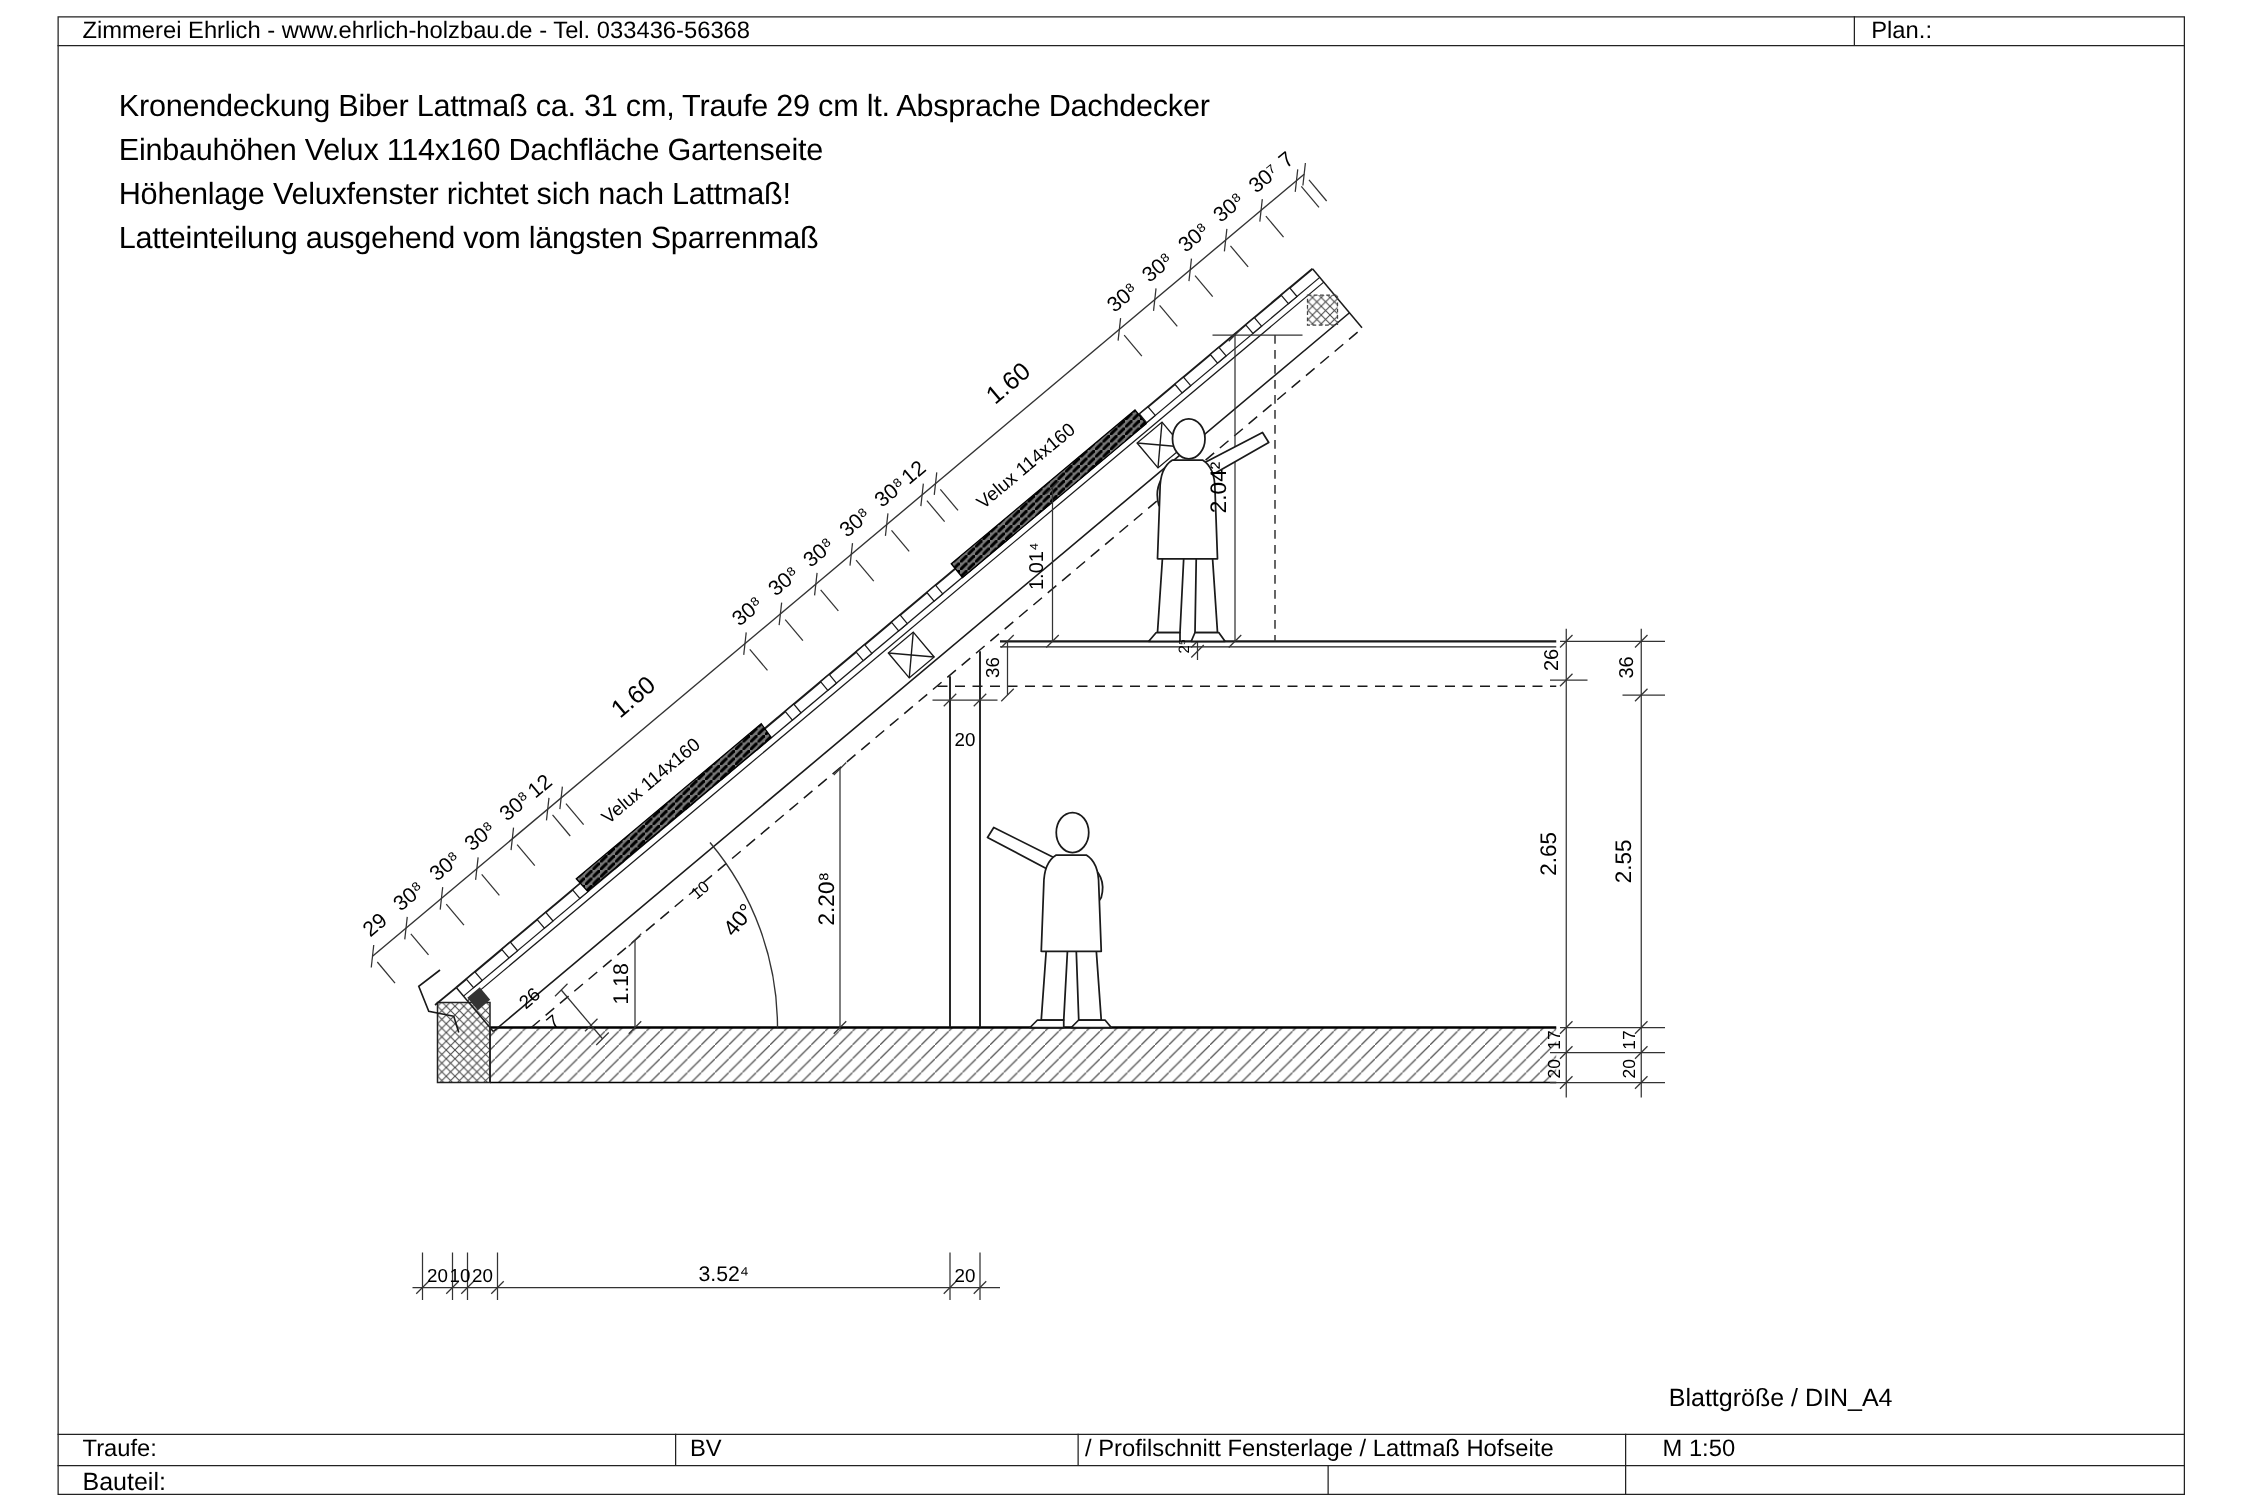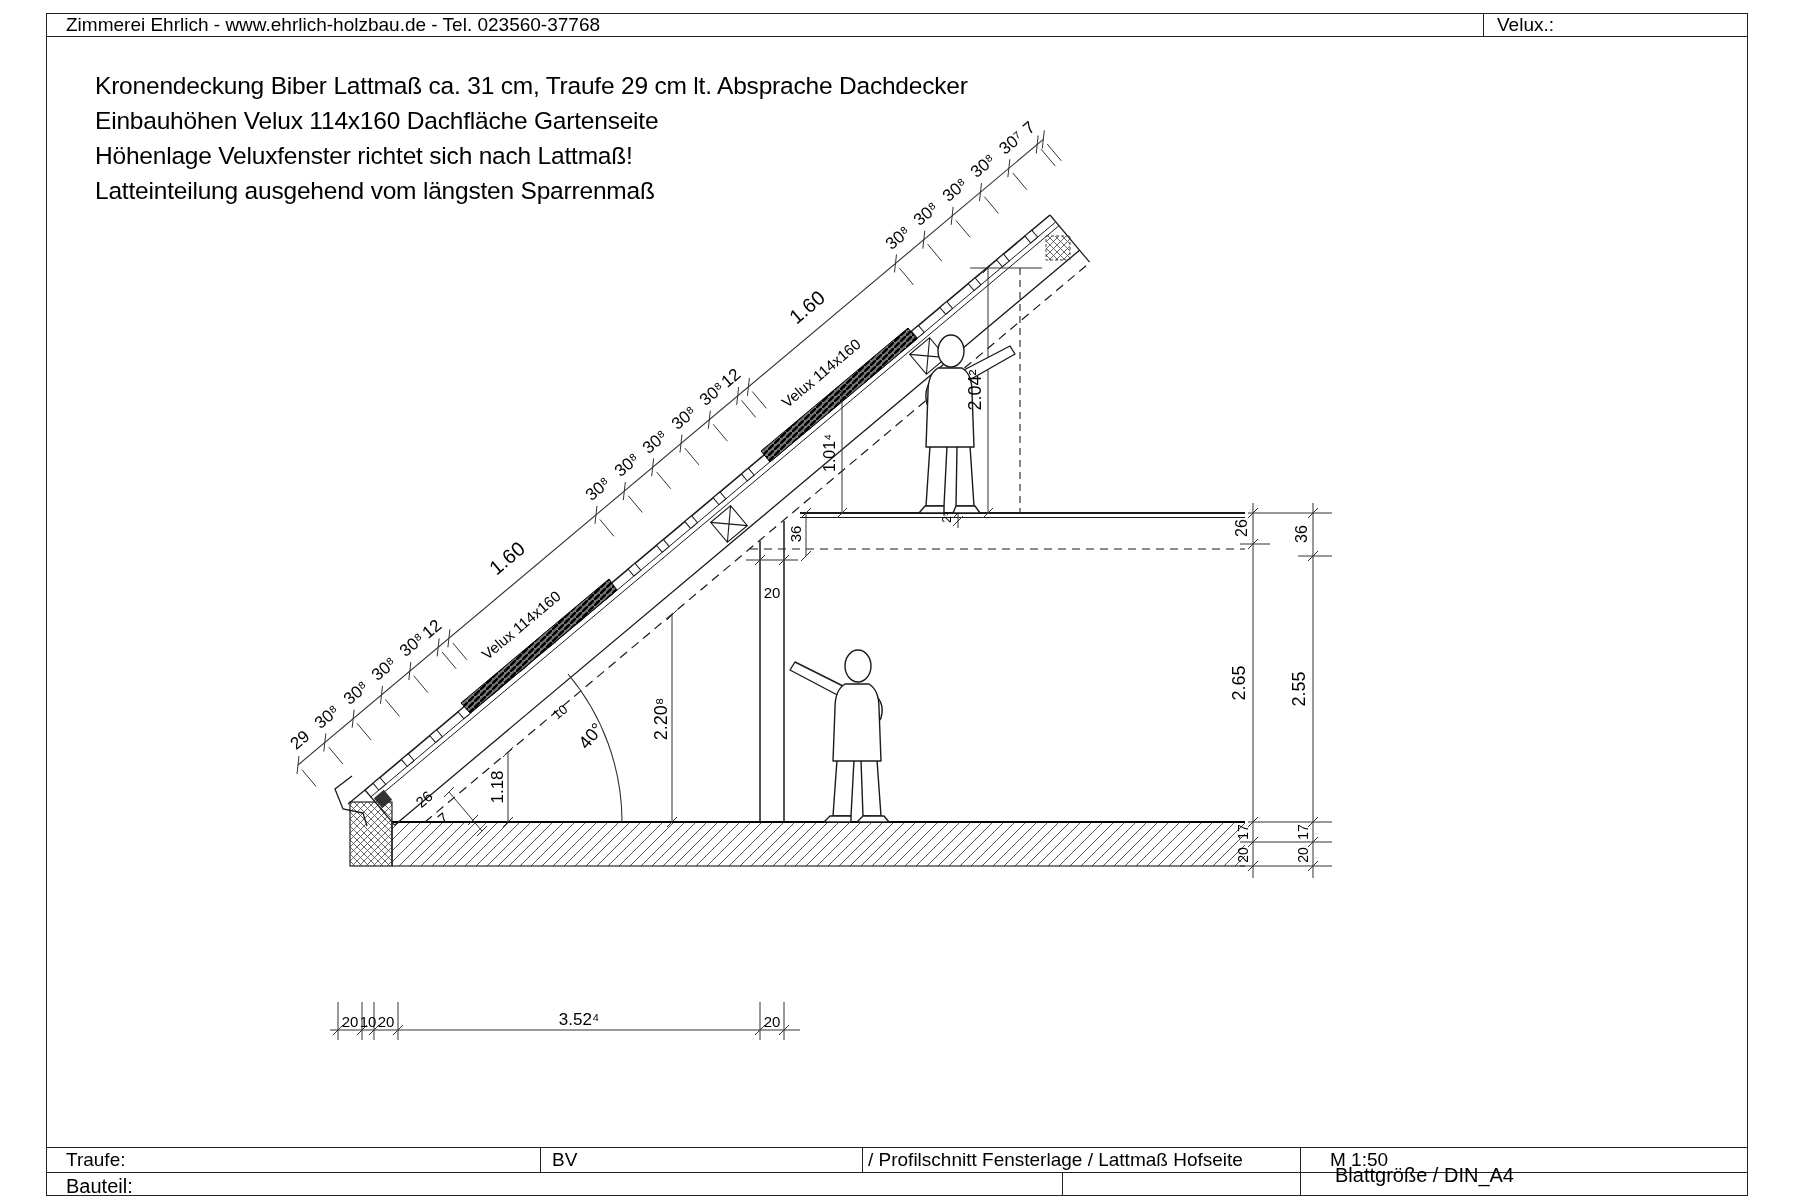--- a/index.html
+++ b/index.html
@@ -324,34 +324,34 @@
 
 <div class="dim f15" style="left:350px;top:1021px">20</div>
 <div class="dim f15" style="left:368px;top:1021px">10</div>
 <div class="dim f15" style="left:386px;top:1021px">20</div>
 <div class="dim f17" style="left:579px;top:1019px">3.52⁴</div>
 <div class="dim f15" style="left:772px;top:1021px">20</div>
 
 <div class="frame"></div>
 <div class="hline" style="left:46px;top:36px;width:1702px"></div>
 <div class="vline" style="left:1483px;top:13px;height:23px"></div>
-<div class="tb-text" style="left:66px;top:14px">Zimmerei Ehrlich - www.ehrlich-holzbau.de - Tel. 023560-37768</div>
-<div class="tb-text" style="left:1497px;top:14px">Velux.:</div>
+<div class="tb-text" style="left:66px;top:14px">Zimmerei Ehrlich - www.ehrlich-holzbau.de - Tel. 033436-56368</div>
+<div class="tb-text" style="left:1497px;top:14px">Plan.:</div>
 
 <div class="note-line" style="top:72px">Kronendeckung Biber Lattmaß ca. 31 cm, Traufe 29 cm lt. Absprache Dachdecker</div>
 <div class="note-line" style="top:107px">Einbauhöhen Velux 114x160 Dachfläche Gartenseite</div>
 <div class="note-line" style="top:142px">Höhenlage Veluxfenster richtet sich nach Lattmaß!</div>
 <div class="note-line" style="top:177px">Latteinteilung ausgehend vom längsten Sparrenmaß</div>
 
 <div class="hline" style="left:46px;top:1147px;width:1702px"></div>
 <div class="hline" style="left:46px;top:1172px;width:1702px"></div>
 <div class="vline" style="left:540px;top:1147px;height:25px"></div>
 <div class="vline" style="left:862px;top:1147px;height:25px"></div>
 <div class="vline" style="left:1300px;top:1147px;height:49px"></div>
 <div class="vline" style="left:1062px;top:1172px;height:24px"></div>
 
 <div class="tb-text" style="left:66px;top:1149px">Traufe:</div>
 <div class="tb-text" style="left:552px;top:1149px">BV</div>
 <div class="tb-text" style="left:868px;top:1149px">/ Profilschnitt Fensterlage / Lattmaß Hofseite</div>
 <div class="tb-text" style="left:1330px;top:1149px">M 1:50</div>
 <div class="tb-text-sm" style="left:66px;top:1175px">Bauteil:</div>
 <div class="tb-text-sm" style="left:1075px;top:1225px">Plan vom: 05.05.22</div>
-<div class="tb-text-sm" style="left:1335px;top:1164px">Blattgröße / DIN_A4</div>
+<div class="tb-text-sm" style="left:1335px;top:1108px">Blattgröße / DIN_A4</div>
 
 </body></html>

